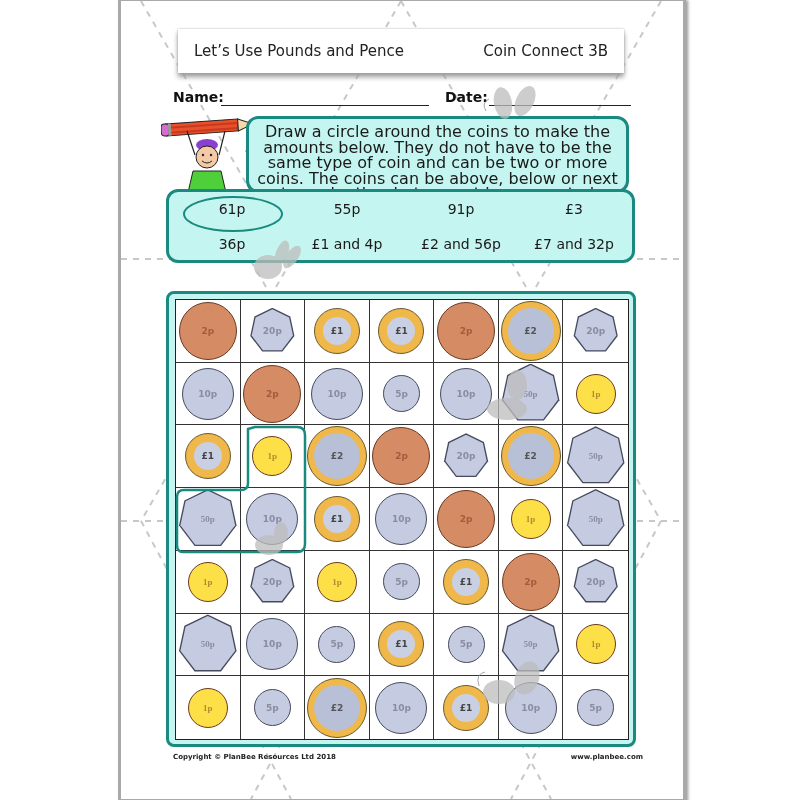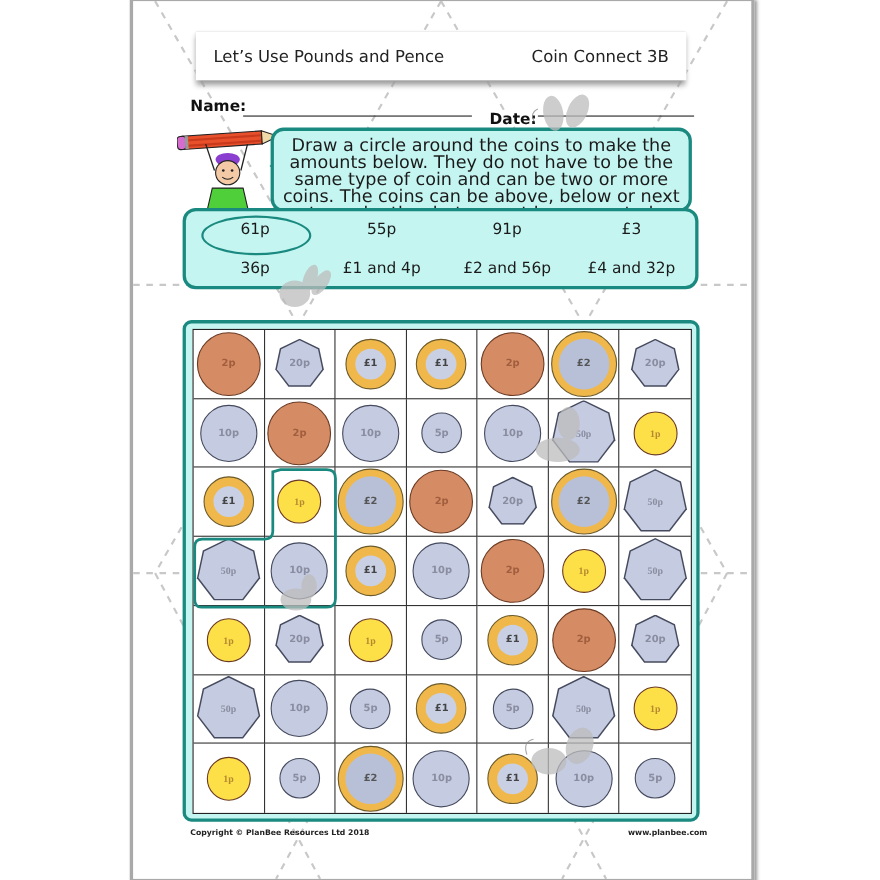--- a/index.html
+++ b/index.html
@@ -67,21 +67,21 @@
   </svg>
 
   <div class="header">
     <span>Let’s Use Pounds and Pence</span>
     <span>Coin Connect 3B</span>
   </div>
 
   <div class="name-row">
     <span class="lbl" style="left:0;top:0;">Name:</span>
     <span class="line" style="left:48px;width:208px;"></span>
-    <span class="lbl" style="left:272px;top:12px;text-align:center;">Date:</span>
+    <span class="lbl" style="left:272px;top:0;text-align:center;">Date:</span>
     <span class="line" style="left:316px;width:142px;"></span>
   </div>
 
   <svg class="kid" viewBox="0 0 95 100">
     <g transform="rotate(-4 47 15)">
       <rect x="5" y="10" width="72" height="12" fill="#e8502c" stroke="#222" stroke-width="1"></rect>
       <rect x="5" y="13" width="72" height="2" fill="#c93a1c"></rect>
       <rect x="5" y="18" width="72" height="2" fill="#c93a1c"></rect>
       <rect x="0" y="10" width="8" height="12" rx="3" fill="#d66bd0" stroke="#222" stroke-width="1"></rect>
       <rect x="7" y="10" width="3" height="12" fill="#999"></rect>
@@ -107,21 +107,21 @@
 
   <div class="amounts">
     <div class="example-ring"></div>
     <span class="amt" style="left:63px;top:9px;">61p</span>
     <span class="amt" style="left:178px;top:9px;">55p</span>
     <span class="amt" style="left:292px;top:9px;">91p</span>
     <span class="amt" style="left:405px;top:9px;">£3</span>
     <span class="amt" style="left:63px;top:44px;">36p</span>
     <span class="amt" style="left:178px;top:44px;">£1 and 4p</span>
     <span class="amt" style="left:292px;top:44px;">£2 and 56p</span>
-    <span class="amt" style="left:405px;top:44px;">£4 and 32p</span>
+    <span class="amt" style="left:405px;top:44px;">£7 and 32p</span>
   </div>
 
   <div class="grid-frame">
     <div class="grid" id="coin-grid">
         <div class="cell">
           <div class="coin c-2p">
             <span>2p</span>
           </div>
         </div>
         <div class="cell">

